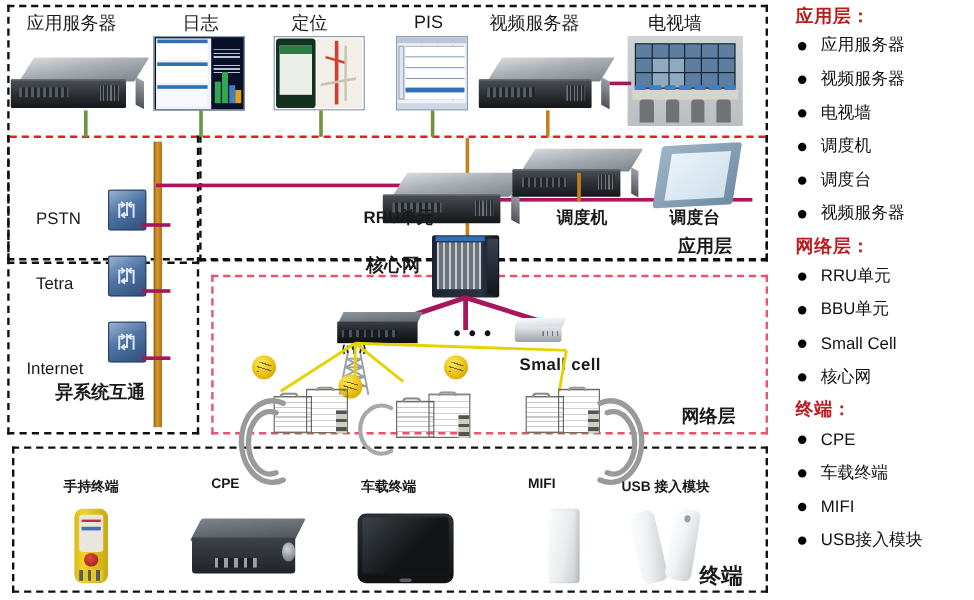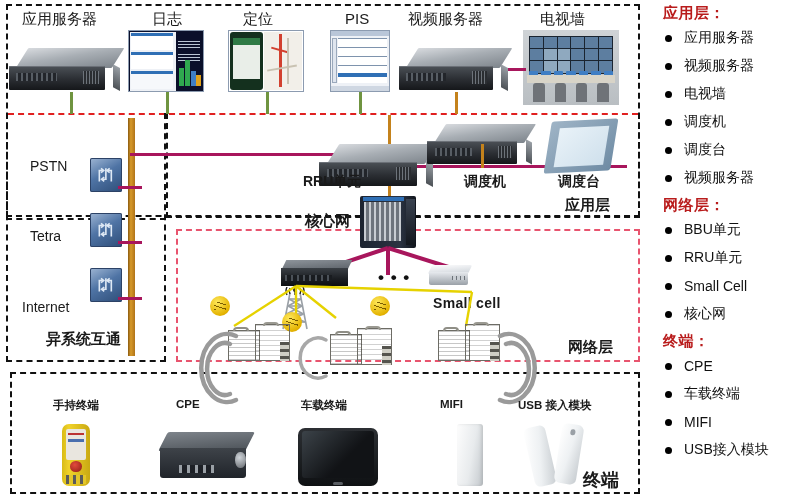--- a/index.html
+++ b/index.html
@@ -346,21 +346,21 @@
   <div class="vline green" style="left:166px; top:92px;  height:22px;"></div>
   <div class="vline green" style="left:266px; top:92px;  height:22px;"></div>
   <div class="vline green" style="left:359px; top:92px;  height:22px;"></div>
   <div class="vline orange" style="left:455px; top:92px;  height:22px;"></div>
   <div class="hline magenta" style="left:508px; top:68px; width:18px;"></div>
 
   <div class="vline orange" style="left:388px; top:115px; height:73px;"></div>
 
   <div class="vbus" style="left:128px; top:118px; height:238px;"></div>
 
-  <div class="lbl" style="left:30px; top:158px; font-size:14px;">PSTN</div>
+  <div class="lbl" style="left:30px; top:174px; font-size:14px;">PSTN</div>
   <div class="lbl" style="left:30px; top:228px; font-size:14px;">Tetra</div>
   <div class="lbl" style="left:22px; top:284px; font-size:14px;margin-top:15px;">Internet</div>
 
   <div class="switch" style="left:90px; top:158px; width:32px; height:34px;">
     <div class="bd"></div>
     <div class="gl"><svg viewBox="0 0 20 20">
           <g stroke="#dfe9f5" stroke-width="1.5" fill="none">
       <path d="M4 16 L4 6 L7 6"></path>
             <path d="M5.5 4 L8 6 L5.5 8"></path>
       <path d="M10 4 L10 14 L7 14"></path>
@@ -394,21 +394,21 @@
       <path d="M15 16 L15 6 L12 6"></path>
             <path d="M13.5 4 L11 6 L13.5 8"></path>
     </g>
         </svg></div>
   </div>
 
   <div class="hline magenta" style="left:118px; top:186px; width:24px;"></div>
   <div class="hline magenta" style="left:118px; top:241px; width:24px;"></div>
   <div class="hline magenta" style="left:118px; top:297px; width:24px;"></div>
 
-  <div class="lbl lbl-layer" style="left:46px; top:330px; font-size:15px;">异系统互通</div>
+  <div class="lbl lbl-layer" style="left:46px; top:318px; font-size:15px;">异系统互通</div>
 
   <div class="hline magenta" style="left:130px; top:153px; width:212px;"></div>
   <div class="hline magenta" style="left:337px; top:165px; width:290px;"></div>
 
   <div class="server" style="left:333px; top:144px; width:98px; height:44px;">
     <div class="top"></div>
       <div class="face"></div>
       <div class="side"></div>
   </div>
   <div class="lbl lbl-mid" style="left:303px; top:173px; font-size:14px;">RRU单元</div>
@@ -614,28 +614,28 @@
       <span class="side-tx">调度台</span>
     </div>
     <div class="side-li">
       <span class="side-bul"></span>
       <span class="side-tx">视频服务器</span>
     </div>
 
     <div class="side-h" style="margin-top:4px;">网络层：</div>
     <div class="side-li">
       <span class="side-bul"></span>
+      <span class="side-tx">RRU单元</span>
+    </div>
+    <div class="side-li">
+      <span class="side-bul"></span>
       <span class="side-tx">BBU单元</span>
     </div>
     <div class="side-li">
       <span class="side-bul"></span>
-      <span class="side-tx">RRU单元</span>
-    </div>
-    <div class="side-li">
-      <span class="side-bul"></span>
       <span class="side-tx">Small Cell</span>
     </div>
     <div class="side-li">
       <span class="side-bul"></span>
       <span class="side-tx">核心网</span>
     </div>
 
     <div class="side-h" style="margin-top:4px;">终端：</div>
     <div class="side-li">
       <span class="side-bul"></span>

